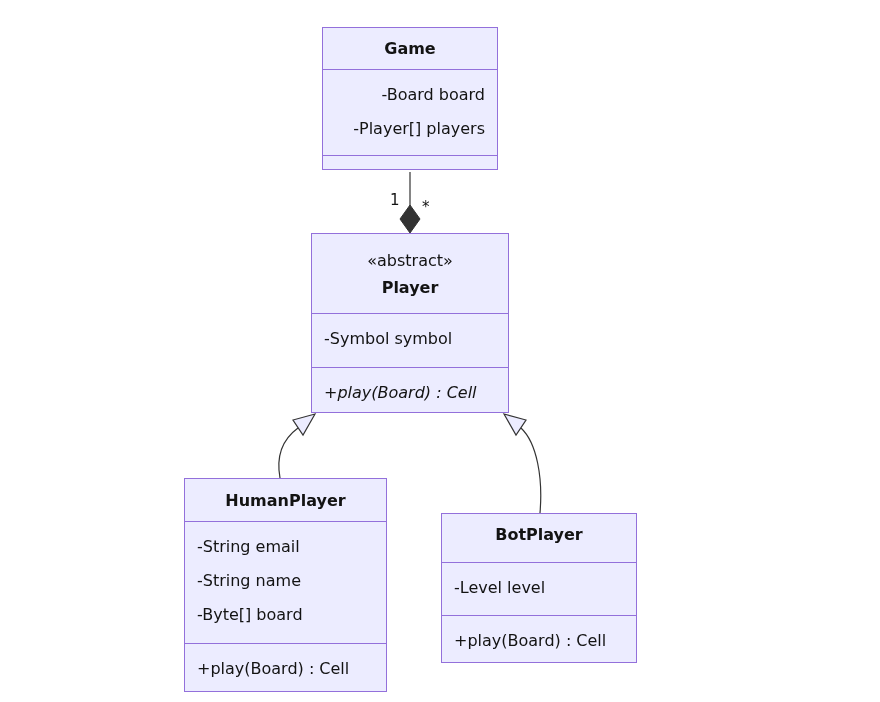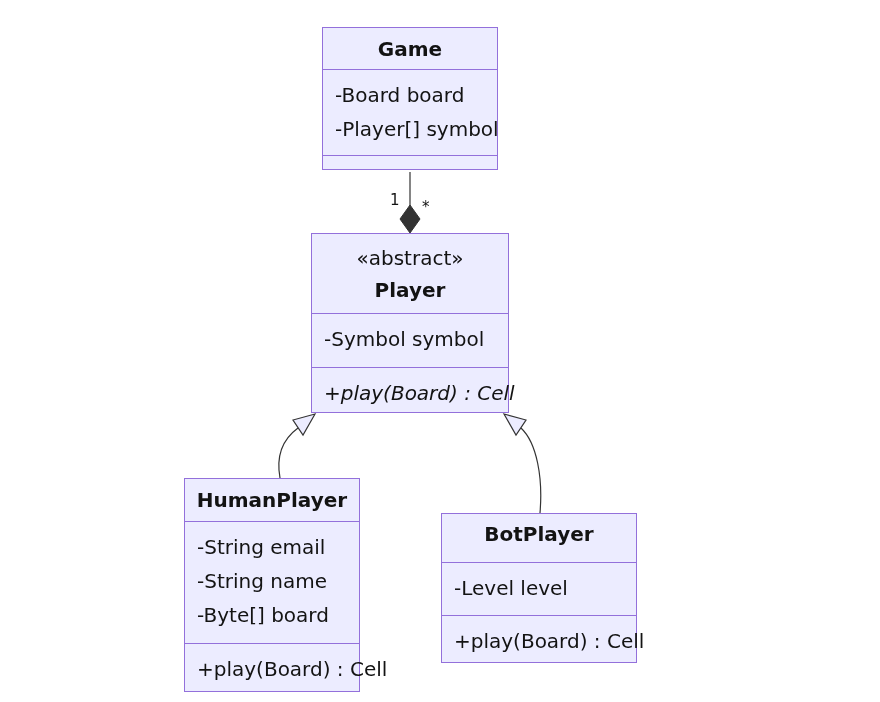--- a/index.html
+++ b/index.html
@@ -16,21 +16,21 @@
     position: absolute;
     left: 0; top: 0;
     width: 880px; height: 702px;
     pointer-events: none;
   }
   .uml-class {
     position: absolute;
     background: #ECECFF;
     border: 1px solid #9370DB;
     box-sizing: border-box;
-    font-size: 20px;
+    font-size: 16px;
   }
   .uml-header {
     display: flex;
     flex-direction: column;
     justify-content: center;
     align-items: center;
     box-sizing: border-box;
   }
   .class-name { font-weight: bold; }
   .stereotype { font-weight: normal; margin-bottom: 8px; }
@@ -39,29 +39,29 @@
     box-sizing: border-box;
     padding: 8px 12px;
   }
   .compartment.empty { padding: 0; }
   .member { line-height: 34px; white-space: nowrap; }
   .member.abstract-method { font-style: italic; }
 
   
   #class-game   { left: 322px; top: 27px;  width: 176px; }
   #class-game   .uml-header    { height: 41px; }
-  #class-game   .attrs         { height: 86px; }
+  #class-game   .attrs         { height: 86px; text-align: right; }
   #class-game   .methods       { height: 14px; }
 
   #class-player { left: 311px; top: 233px; width: 198px; }
   #class-player .uml-header    { height: 79px; }
   #class-player .attrs         { height: 54px; }
   #class-player .methods       { height: 45px; }
 
-  #class-human  { left: 184px; top: 478px; width: 176px; }
+  #class-human  { left: 184px; top: 478px; width: 203px; }
   #class-human  .uml-header    { height: 42px; }
   #class-human  .attrs         { height: 122px; }
   #class-human  .methods       { height: 48px; }
 
   #class-bot    { left: 441px; top: 513px; width: 196px; }
   #class-bot    .uml-header    { height: 40px; }
   #class-bot    .attrs         { height: 53px; margin-top: 8px; }
   #class-bot    .methods       { height: 47px; }
 
   .edge-label {
@@ -91,21 +91,21 @@
 
   <span class="edge-label" id="label-comp-from">1</span>
   <span class="edge-label" id="label-comp-to">*</span>
 
   <div class="uml-class" id="class-game">
     <div class="uml-header">
       <span class="class-name">Game</span>
     </div>
     <div class="compartment attrs">
       <div class="member">-Board board</div>
-      <div class="member">-Player[] symbol</div>
+      <div class="member">-Player[] players</div>
     </div>
     <div class="compartment methods empty"></div>
   </div>
 
   <div class="uml-class" id="class-player">
     <div class="uml-header">
       <span class="stereotype">«abstract»</span>
       <span class="class-name">Player</span>
     </div>
     <div class="compartment attrs">

